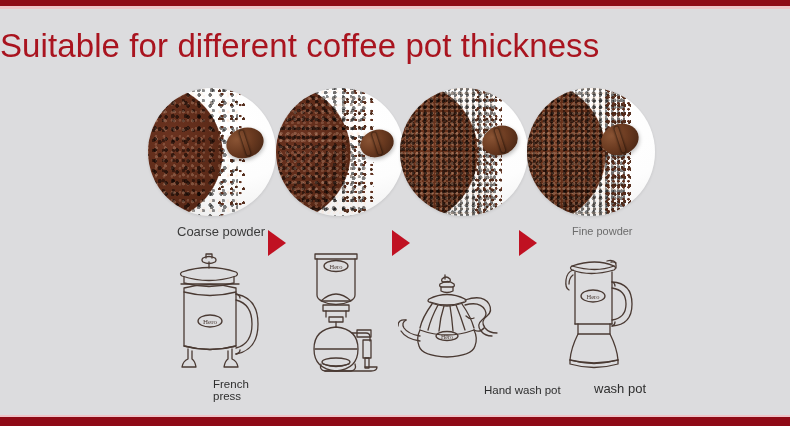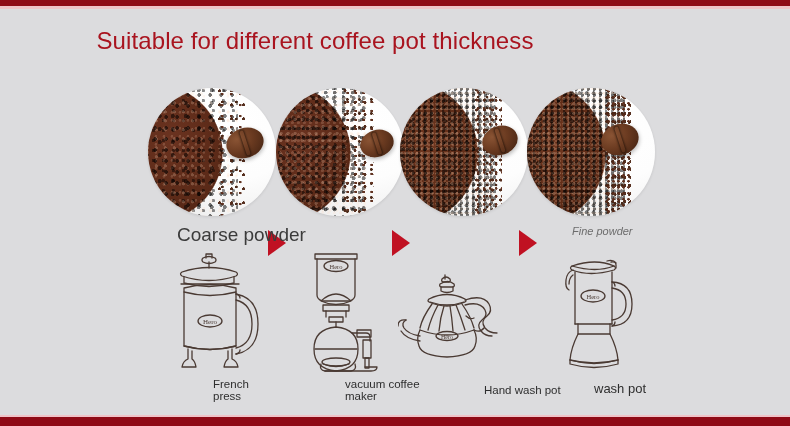--- a/index.html
+++ b/index.html
@@ -27,22 +27,22 @@
     position:absolute; left:0; bottom:9px; width:790px; height:2px;
     background:#efc3c8;
   }
   .bar-bottom-dark {
     position:absolute; left:0; bottom:0; width:790px; height:9px;
     background:#8f0a16;
   }
   
   .title {
     position:absolute; left:0; top:27px; width:630px;
-    text-align:center;
-    font-size:24px;
+    text-align:left;
+    font-size:33px;
     color:#a9141f;
     letter-spacing:0.1px;
     white-space:nowrap;
   }
   
   .circles {
     position:absolute; left:0; top:88px; width:790px; height:132px;
   }
   .circle {
     position:absolute; top:0;
@@ -130,28 +130,27 @@
     border-bottom:13px solid transparent;
     border-left:18px solid #c01122;
   }
   .a1 { left:268px; }
   .a2 { left:392px; }
   .a3 { left:519px; }
 
   
   .lbl-coarse {
     position:absolute; left:177px; top:224px;
-    font-size:19px; color:#3b3b3b;
+    font-size:13px; color:#3b3b3b;
     white-space:nowrap;
   }
   .lbl-fine {
     position:absolute; left:572px; top:225px;
     font-size:11px; color:#6c6c6c;
     white-space:nowrap;
-    font-style:italic;
   }
 
   
   .pots { position:absolute; left:0; top:248px; width:630px; height:150px; }
   .pot { position:absolute; top:0; }
   .pot svg { display:block; }
   .p1 { left:160px; }
   .p2 { left:297px; }
   .p3 { left:398px; }
   .p4 { left:558px; }
@@ -324,20 +323,18 @@
         <path d="M54 40 q14 2 14 16 q0 14 -14 16"></path>
         <path d="M54 34 q3 1 3 4"></path>
         <path d="M54 78 q3 -1 3 -4"></path>
       </svg>
     </div>
 
   </div>
 
   <div class="pot-label pl1">French
 press</div>
-  <div class="pot-label pl2">vacuum coffee
-maker</div>
   <div class="pot-label pl3">Hand wash pot</div>
   <div class="pot-label pl4">wash pot</div>
 
   <div class="bar-bottom-light"></div>
   <div class="bar-bottom-dark"></div>
 </div>
 
 </body></html>

